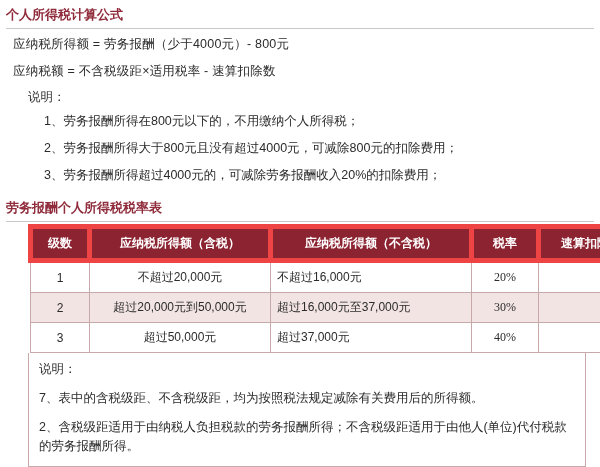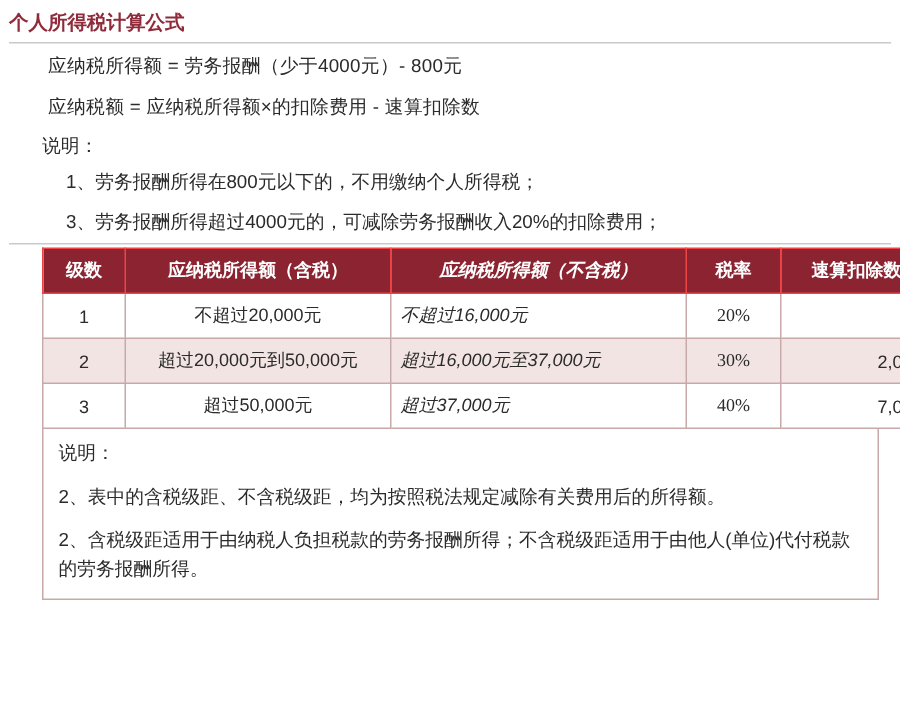--- a/index.html
+++ b/index.html
@@ -30,21 +30,21 @@
     padding-top: 10px;
   }
   .title-underline {
     height: 1px;
     background: #c9c9c9;
     margin: 0 6px 2px 6px;
   }
   .formula-line {
     font-size: 12.5px;
     color: #2b2b2b;
-    padding: 5px 0 5px 32px;
+    padding: 5px 0 5px 13px;
     letter-spacing: 0.2px;
   }
   .note-label {
     font-size: 12.5px;
     color: #2b2b2b;
     padding: 4px 0 2px 28px;
   }
   .note-item {
     font-size: 12.5px;
     color: #2b2b2b;
@@ -59,36 +59,36 @@
     border-collapse: collapse;
     margin: 0 6px 0 28px;
     width: 558px;
     table-layout: fixed;
   }
   table.tax-table th {
     background: #8b2331;
     color: #ffffff;
     font-size: 12px;
     font-weight: bold;
-    border: 1px solid #ef4444;
+    border: 5px solid #ef4444;
     padding: 6px 4px;
     text-align: center;
   }
   table.tax-table td {
     border: 1px solid #c8a9a9;
     font-size: 12px;
     padding: 6px 6px;
     color: #2b2b2b;
   }
   tr.alt td {
     background: #f3e4e4;
   }
   .c-num { text-align: center; width: 46px; }
   .c-incl { text-align: center; width: 168px; }
-  .c-excl { text-align: left; width: 188px; font-style: italic; }
+  .c-excl { text-align: left; width: 188px; }
   .c-rate { text-align: center; width: 54px; font-family: Liberation Serif, serif; }
   .c-deduct { text-align: right; width: 92px; }
   .notes-box {
     margin: 0 6px 0 28px;
     width: 558px;
     box-sizing: border-box;
     border: 1px solid #c8a9a9;
     border-top: none;
     padding: 8px 10px 6px 10px;
   }
@@ -106,26 +106,28 @@
 </style>
 </head>
 <body>
 
 <div class="page">
 
   <div class="section-title">个人所得税计算公式</div>
   <div class="title-underline"></div>
 
   <div class="formula-line">应纳税所得额 = 劳务报酬（少于4000元）- 800元</div>
-  <div class="formula-line">应纳税额 = 应纳税所得额×的扣除费用 - 速算扣除数</div>
+  <div class="formula-line">应纳税额 = 不含税级距×适用税率 - 速算扣除数</div>
 
   <div class="note-label">说明：</div>
   <div class="note-item">1、劳务报酬所得在800元以下的，不用缴纳个人所得税；</div>
+  <div class="note-item">2、劳务报酬所得大于800元且没有超过4000元，可减除800元的扣除费用；</div>
   <div class="note-item">3、劳务报酬所得超过4000元的，可减除劳务报酬收入20%的扣除费用；</div>
 
+  <div class="section-title second">劳务报酬个人所得税税率表</div>
   <div class="title-underline"></div>
 
 
   <table class="tax-table">
     <thead>
       <tr>
         <th class="c-num">级数</th>
         <th class="c-incl">应纳税所得额（含税）</th>
         <th class="c-excl">应纳税所得额（不含税）</th>
         <th class="c-rate">税率</th>
@@ -152,17 +154,17 @@
         <td class="c-incl">超过50,000元</td>
         <td class="c-excl">超过37,000元</td>
         <td class="c-rate">40%</td>
         <td class="c-deduct">7,000</td>
       </tr>
     </tbody>
   </table>
 
   <div class="notes-box">
     <div class="n-head">说明：</div>
-    <div class="n-item">2、表中的含税级距、不含税级距，均为按照税法规定减除有关费用后的所得额。</div>
+    <div class="n-item">7、表中的含税级距、不含税级距，均为按照税法规定减除有关费用后的所得额。</div>
     <div class="n-item">2、含税级距适用于由纳税人负担税款的劳务报酬所得；不含税级距适用于由他人(单位)代付税款的劳务报酬所得。</div>
   </div>
 
 </div>
 
 </body></html>

